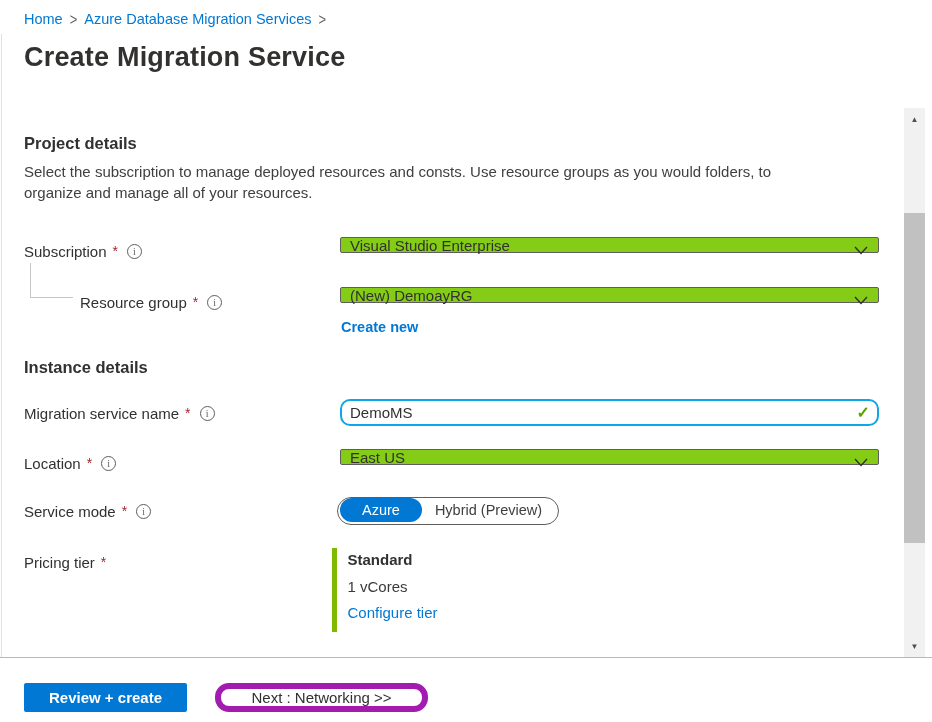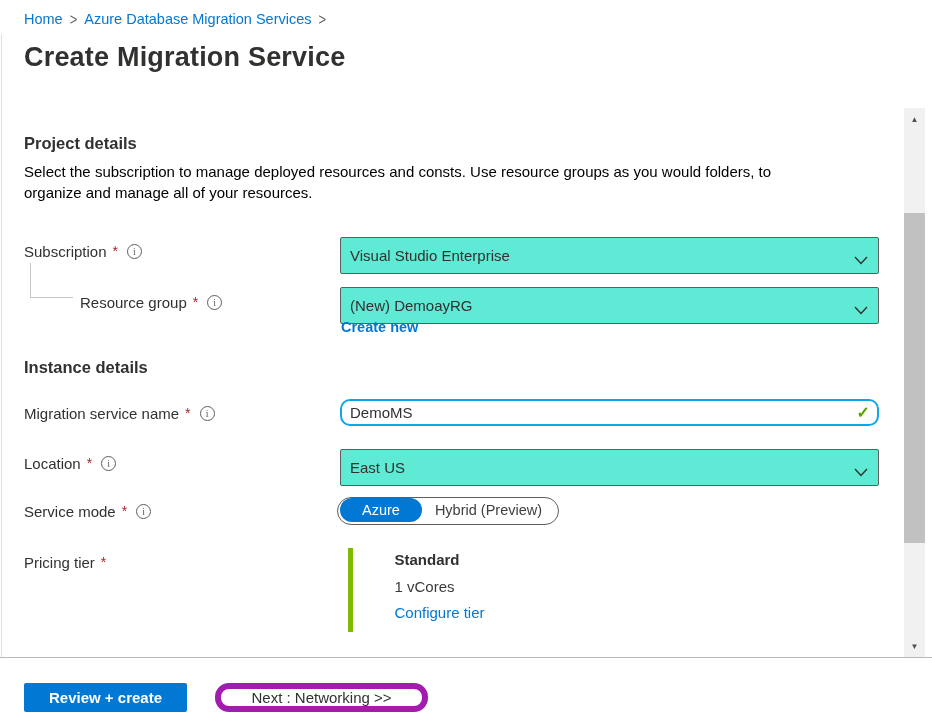--- a/index.html
+++ b/index.html
@@ -12,46 +12,46 @@
   .crumb { color: #0078d4; cursor: pointer; }
   .crumb-sep { color: #605e5c; font-size: 13px; transform: scaleY(1.3); display: inline-block; }
 
   
   .page-title { position: absolute; top: 42px; left: 24px; font-size: 27px; font-weight: 700; color: #323130; letter-spacing: 0.2px; }
 
   .left-border { position: absolute; left: 1px; top: 34px; width: 1px; height: 623px; background: #e0e0e0; }
 
   
   .section-heading { position: absolute; left: 24px; font-size: 16.5px; font-weight: 700; color: #323130; }
-  .description { position: absolute; top: 161px; left: 24px; width: 806px; font-size: 15px; line-height: 21px; color: #000000; }
+  .description { position: absolute; top: 161px; left: 24px; width: 806px; font-size: 15px; line-height: 21px; color: #404040; }
 
   
   .field-label { position: absolute; display: flex; align-items: center; gap: 5px; font-size: 15px; color: #323130; justify-content: space-between; }
   .req { color: #a4262c; font-size: 14px; margin-left: 1px; position: relative; top: -1px; }
   .info-icon { width: 15px; height: 15px; border: 1px solid #5f5e5c; border-radius: 50%; display: inline-flex; align-items: center; justify-content: center; font-size: 10px; color: #5f5e5c; margin-left: 4px; font-family: "Liberation Serif", serif; }
 
   
-  .select-box { position: absolute; left: 340px; width: 539px; height: 37px; border: 1px solid #605e5c; border-radius: 2px; background: #5eead4; display: flex; align-items: center; justify-content: space-between; padding: 0 10px 0 9px; font-size: 15px; color: #323130; cursor: pointer; }
+  .select-box { position: absolute; left: 340px; width: 539px; height: 16px; border: 1px solid #605e5c; border-radius: 2px; background: #84cc16; display: flex; align-items: center; justify-content: space-between; padding: 0 10px 0 9px; font-size: 15px; color: #323130; cursor: pointer; }
   .chev { width: 14px; height: 9px; flex: none; }
   .text-input-wrap { position: absolute; left: 340px; width: 539px; height: 27px; }
   .text-input { width: 100%; height: 100%; border: 2px solid #0ea5e9; border-radius: 10px; padding: 0 28px 0 8px; font-size: 15px; color: #323130; font-family: "Liberation Sans", sans-serif; outline: none; }
   .valid-check { position: absolute; right: 9px; top: 4px; color: #57a300; font-size: 16px; font-weight: 700; }
 
   .connector { position: absolute; left: 30px; top: 263px; width: 43px; height: 35px; border-left: 1px solid #c8c6c4; border-bottom: 1px solid #c8c6c4; }
 
   .link { color: #0078d4; font-size: 15px; cursor: pointer; }
   .create-new { position: absolute; left: 341px; top: 319px; font-weight: 700; font-size: 14.5px; }
 
   
   .toggle { position: absolute; left: 337px; top: 497px; height: 28px; border: 1px solid #605e5c; border-radius: 15px; display: inline-flex; align-items: flex-start; background: #fff; padding: 0 2px; }
   .toggle-opt-selected { background: #0078d4; color: #fff; border-radius: 13px; height: 24px; display: flex; align-items: center; padding: 0 22px; font-size: 14.5px; cursor: pointer; }
   .toggle-opt { color: #404040; padding: 0 14px 0 13px; font-size: 14.5px; display: flex; align-items: center; height: 24px; cursor: pointer; }
 
   
-  .pricing-block { position: absolute; left: 348px; top: 548px; display: flex; gap: 31px; }
+  .pricing-block { position: absolute; left: 332px; top: 548px; display: flex; }
   .pricing-bar { width: 4.5px; background: #7fba00; height: 84px; flex: none; }
   .pricing-lines { padding: 1px 0 0 11px; display: flex; flex-direction: column; }
   .pricing-tier-name { font-size: 15px; font-weight: 700; color: #323130; line-height: 18px; margin-top: 2px; }
   .pricing-cores { font-size: 15px; color: #3b3a39; line-height: 18px; margin-top: 9px; }
   .pricing-configure { font-size: 15px; line-height: 18px; margin-top: 8px; }
 
   
   .scrollbar { position: absolute; left: 904px; top: 108px; width: 21px; height: 549px; background: #f1f1f1; }
   .scroll-arrow { position: absolute; left: 0; width: 21px; height: 16px; display: flex; align-items: center; justify-content: center; font-size: 8px; color: #4f4f4f; cursor: pointer; }
   .scroll-up { top: 3px; }

